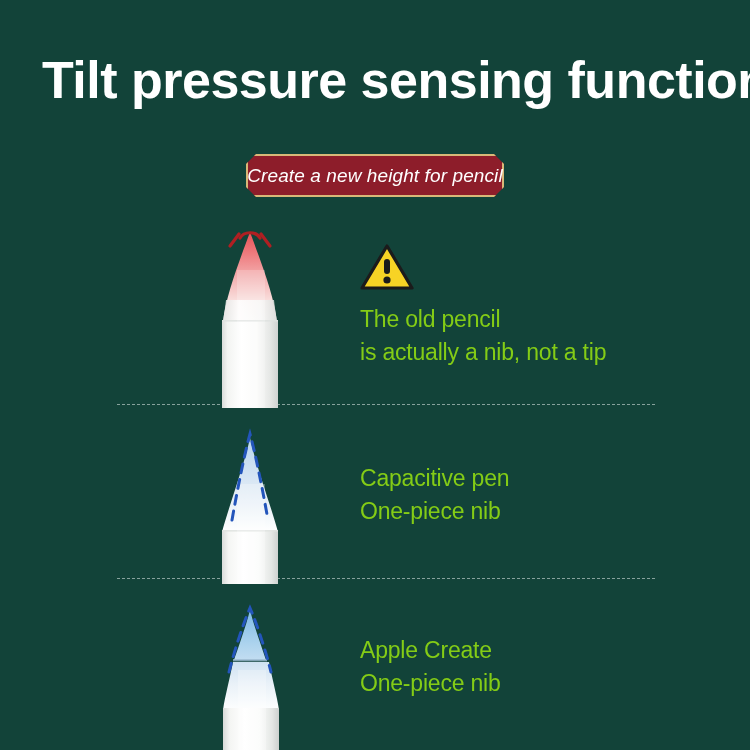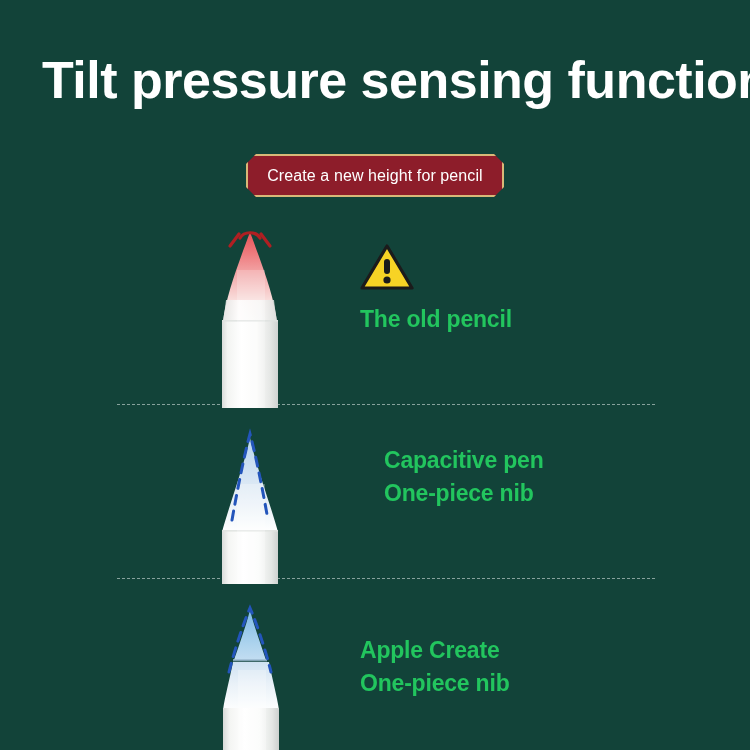--- a/index.html
+++ b/index.html
@@ -56,24 +56,25 @@
   }
   .badge-inner {
     position: absolute;
     left: 246px;
     top: 154px;
     width: 258px;
     height: 43px;
     display: flex;
     align-items: center;
     justify-content: center;
-    font-size: 16px;
+    font-size: 19px;
     color: #ffffff;
     letter-spacing: 0.1px;
     pointer-events: none;
+    font-style: italic;
   }
 
   
   .divider {
     position: absolute;
     left: 117px;
     width: 538px;
     height: 0;
     border-top: 1px dashed rgba(232, 240, 238, 0.55);
   }
@@ -89,33 +90,33 @@
   .pen svg { display: block; }
 
   
   .info-block {
     position: absolute;
     left: 360px;
     width: 350px;
   }
   .info-text {
     font-size: 23px;
-    font-weight: bold;
-    color: #22c55e;
+    font-weight: normal;
+    color: #84cc16;
     line-height: 1.42;
     letter-spacing: -0.2px;
     white-space: nowrap;
   }
   .warn-icon {
     display: block;
     margin-bottom: 12px;
   }
 
   .b1 { top: 243px; }
-  .b2 { top: 444px; margin-left: 24px; }
+  .b2 { top: 462px; }
   .b3 { top: 634px; }
 </style>
 </head>
 <body>
 
 <div id="stage">
 
   <div class="page-title">Tilt pressure sensing function</div>
 
   <div class="badge"></div>
@@ -235,20 +236,21 @@
     </svg>
   </div>
 
   <div class="info-block b1">
     <svg class="warn-icon" width="54" height="48" viewBox="0 0 54 48">
       <path d="M27 3 L52 45 L2 45 Z" fill="#f7d325" stroke="#1b1b1b" stroke-width="3.2" stroke-linejoin="round"></path>
       <rect x="24" y="16" width="6" height="15" rx="3" fill="#1b1b1b"></rect>
       <circle cx="27" cy="37" r="3.6" fill="#1b1b1b"></circle>
     </svg>
     <div class="info-text">The old pencil</div>
+    <div class="info-text">is actually a nib, not a tip</div>
   </div>
 
   <div class="info-block b2">
     <div class="info-text">Capacitive pen</div>
     <div class="info-text">One-piece nib</div>
   </div>
 
   <div class="info-block b3">
     <div class="info-text">Apple Create</div>
     <div class="info-text">One-piece nib</div>

